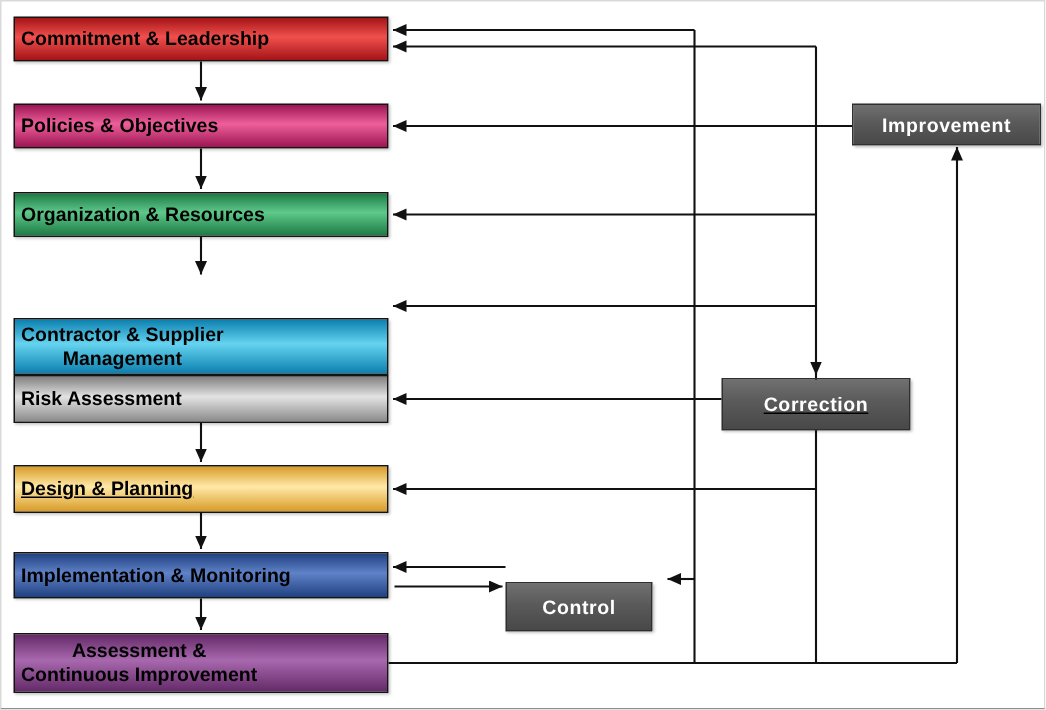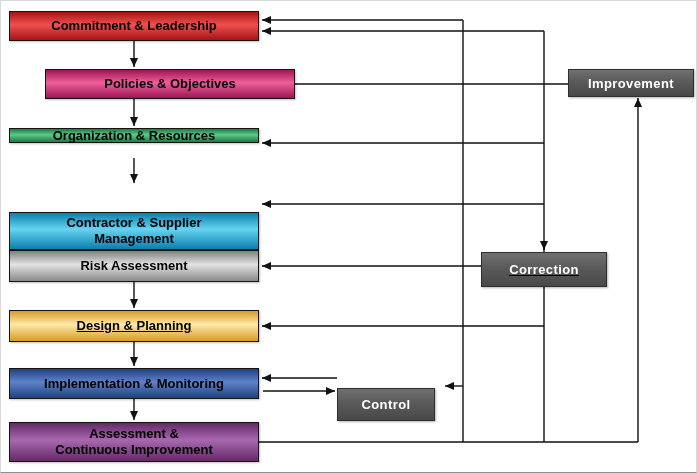--- a/index.html
+++ b/index.html
@@ -16,21 +16,21 @@
     overflow: hidden;
   }
 
   .flow-box {
     position: absolute;
     left: 8px;
     width: 250px;
     border: 1px solid #141414;
     display: flex;
     align-items: center;
-    justify-content: center;
+    justify-content: flex-start;
     z-index: 2;
     box-shadow: 1px 1px 2px rgba(0,0,0,0.25);
   }
   .flow-label {
     font-size: 13px;
     font-weight: bold;
     color: #000000;
     text-align: center;
     white-space: pre-line;
     line-height: 1.2;
@@ -105,24 +105,24 @@
       <line class="wire" x1="262" y1="390" x2="334" y2="390" marker-end="url(#ah)"></line>
 
       <line class="wire" x1="462" y1="385" x2="444" y2="385" marker-end="url(#ah)"></line>
       <line class="wire" x1="543" y1="240" x2="543" y2="249" marker-end="url(#ah)"></line>
     </g>
   </svg>
 
   <div class="flow-box" style="top: 10px; height: 30px; background: linear-gradient(rgb(165, 20, 23) 0%, rgb(240, 80, 77) 45%, rgb(165, 20, 23) 100%);">
     <span class="flow-label">Commitment &amp; Leadership</span>
   </div>
-  <div class="flow-box" style="top: 68px; height: 30px; background: linear-gradient(rgb(156, 22, 83) 0%, rgb(238, 95, 155) 45%, rgb(156, 22, 83) 100%); margin-left: 36px;">
+  <div class="flow-box" style="top: 68px; height: 30px; background: linear-gradient(rgb(156, 22, 83) 0%, rgb(238, 95, 155) 45%, rgb(156, 22, 83) 100%);">
     <span class="flow-label">Policies &amp; Objectives</span>
   </div>
-  <div class="flow-box" style="top: 127px; height: 15px; background: linear-gradient(rgb(29, 122, 68) 0%, rgb(94, 201, 138) 45%, rgb(29, 122, 68) 100%);">
+  <div class="flow-box" style="top: 127px; height: 30px; background: linear-gradient(rgb(29, 122, 68) 0%, rgb(94, 201, 138) 45%, rgb(29, 122, 68) 100%);">
     <span class="flow-label">Organization &amp; Resources</span>
   </div>
   <div class="flow-box" style="top: 184px; height: 38px; background: linear-gradient(rgb(11, 127, 174) 0%, rgb(102, 212, 240) 45%, rgb(11, 127, 174) 100%); margin-top: 27px;">
     <span class="flow-label">Contractor &amp; Supplier
 Management</span>
   </div>
   <div class="flow-box" style="top: 249px; height: 32px; background: linear-gradient(rgb(127, 127, 127) 0%, rgb(227, 227, 227) 45%, rgb(138, 138, 138) 100%);">
     <span class="flow-label">Risk Assessment</span>
   </div>
   <div class="flow-box" style="top: 309px; height: 32px; background: linear-gradient(rgb(216, 155, 39) 0%, rgb(255, 233, 168) 45%, rgb(216, 155, 39) 100%); text-decoration: underline;">

